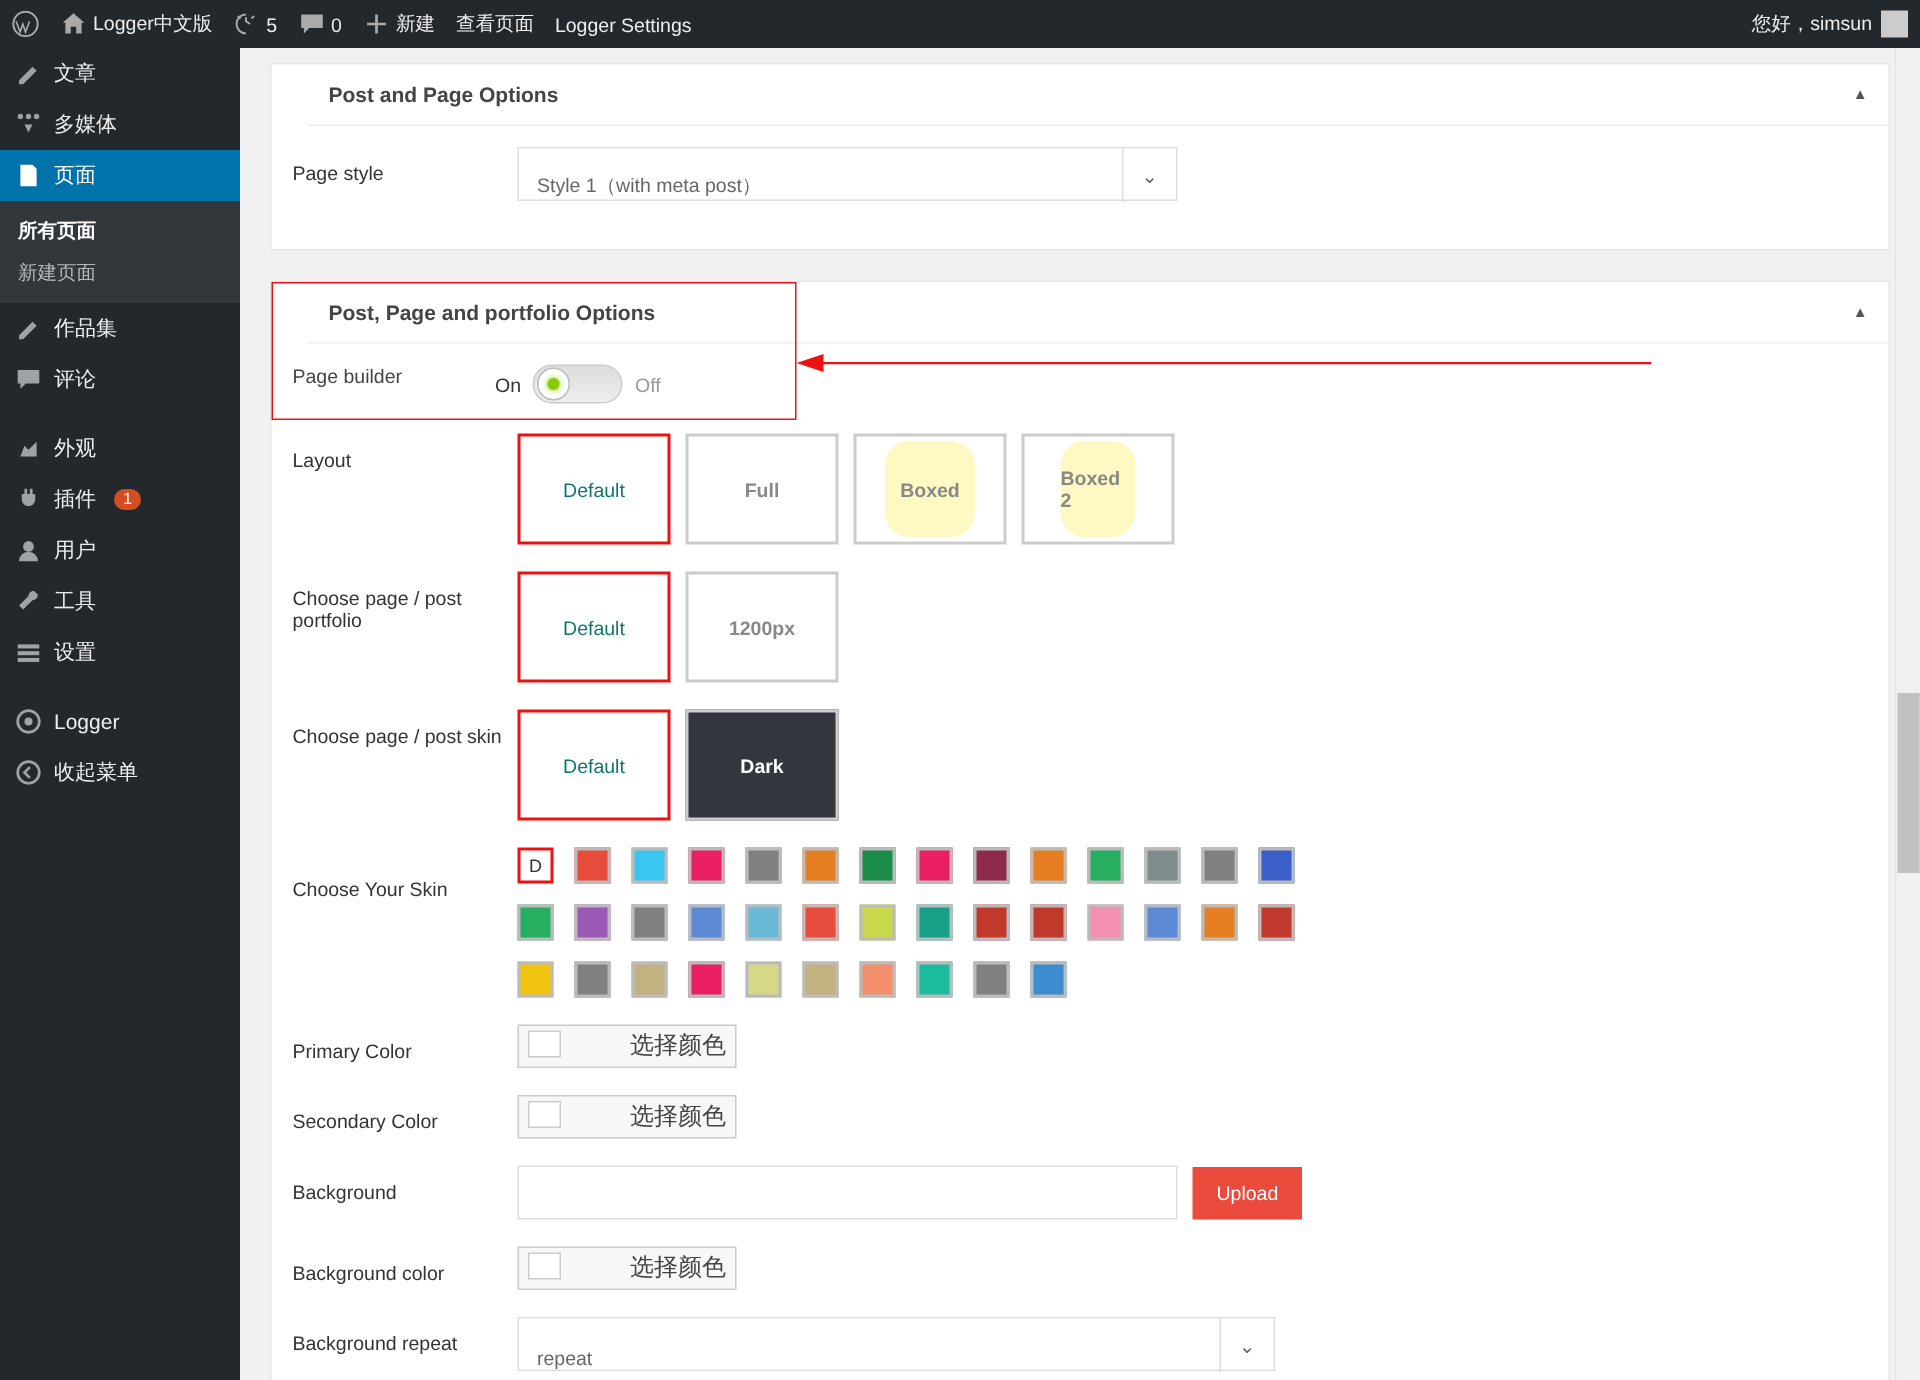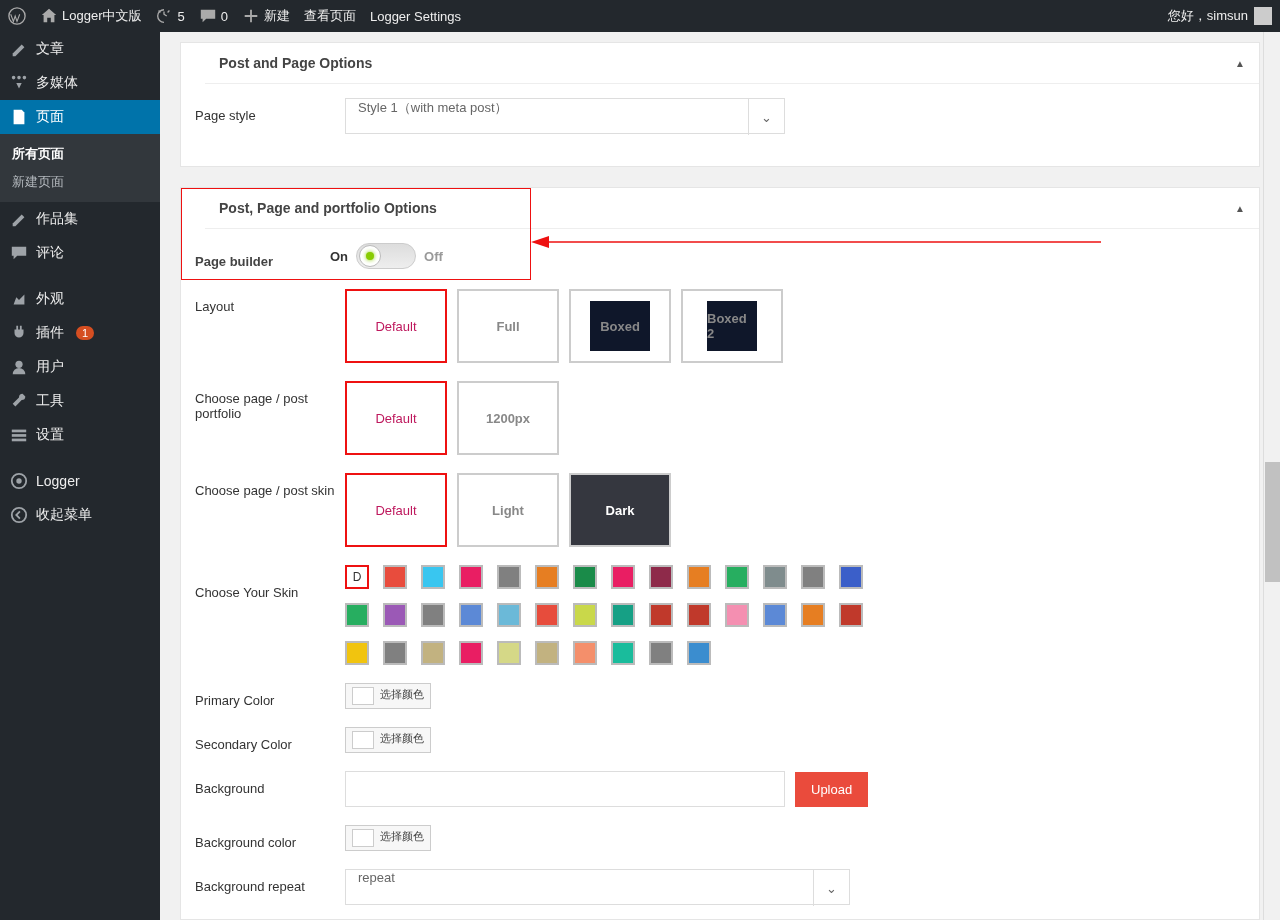--- a/index.html
+++ b/index.html
@@ -23,41 +23,41 @@
 .sidebar .badge { background: #d54e21; color: #fff; border-radius: 9px; font-size: 11px; padding: 1px 6px; margin-left: 4px; }
 .main { flex: 1; padding: 10px 20px 20px 20px; }
 .panel { background: #fff; border: 1px solid #e5e5e5; margin-bottom: 20px; }
 .panel-hd { display: flex; justify-content: space-between; align-items: center; padding: 12px 14px; border-bottom: 1px solid #eee; cursor: pointer; margin-left: 24px; }
 .panel-hd h3 { font-size: 14px; font-weight: 600; }
 .panel-hd .tri { font-size: 10px; color: #555; }
 .panel-bd { padding: 14px; }
 .row { display: flex; align-items: flex-start; margin-bottom: 18px; }
 .row .lbl { width: 150px; padding-top: 10px; font-size: 13px; color: #333; }
 .row .ctl { flex: 1; display: flex; align-items: center; flex-wrap: wrap; gap: 10px; }
-.select-like { border: 1px solid #ddd; height: 36px; display: flex; align-items: flex-start; padding: 0 38px 0 12px; position: relative; color: #666; width: 440px; }
+.select-like { border: 1px solid #ddd; height: 36px; display: flex; align-items: flex-end; padding: 0 38px 0 12px; position: relative; color: #666; width: 440px; }
 .select-like .chev { position: absolute; right: 0; top: 0; width: 36px; height: 36px; border-left: 1px solid #ddd; display: flex; align-items: center; justify-content: center; }
 .redbox { border: 1px solid #e11; }
-.toggle-row { padding: 14px; display: flex; align-items: flex-end; font-weight: bold; }
+.toggle-row { padding: 14px; display: flex; align-items: flex-start; }
 .toggle-row .lbl { width: 135px; }
 .toggle { display: inline-flex; align-items: center; gap: 8px; }
 .toggle .txt { color: #999; }
 .toggle .txt.on { color: #333; }
 .switch { width: 60px; height: 26px; border-radius: 13px; background: linear-gradient(#ddd,#eee); border: 1px solid #ccc; position: relative; cursor: pointer; }
 .switch .knob { width: 22px; height: 22px; border-radius: 50%; background: #fff; border: 1px solid #bbb; position: absolute; top: 1px; left: 2px; display: flex; align-items: center; justify-content: center; }
 .switch .dot { width: 8px; height: 8px; border-radius: 50%; background: #8c0; box-shadow: 0 0 4px #8c0; }
 .arrow { position: absolute; pointer-events: none; }
 .opt-box { width: 102px; height: 74px; border: 2px solid #ccc; display: flex; align-items: center; justify-content: center; color: #888; font-weight: 600; cursor: pointer; }
-.opt-box.sel { border-color: #e11; color: #be185d; font-weight: 400; }
+.opt-box.sel { border-color: #e11; color: #0f766e; font-weight: 400; }
 .opt-boxed { background: #fff; display: flex; align-items: center; justify-content: center; }
-.opt-boxed .inner { background: #0f172a; width: 60px; height: 50px; display: flex; align-items: center; justify-content: center; }
+.opt-boxed .inner { background: #fef9c3; width: 60px; height: 64px; display: flex; align-items: center; justify-content: center; border-radius: 16px; }
 .opt-dark { background: #35373f; color: #fff; }
 .swatches { display: flex; flex-wrap: wrap; gap: 14px; max-width: 540px; }
 .sw { width: 24px; height: 24px; border: 2px solid #bbb; cursor: pointer; }
 .sw.sel { border-color: #e11; background: #fff; color: #333; font-size: 12px; display: flex; align-items: center; justify-content: center; }
-.btn-small { border: 1px solid #ccc; background: #f7f7f7; padding: 3px 6px; display: inline-flex; cursor: pointer; font-size: 11px; }
+.btn-small { border: 1px solid #ccc; background: #f7f7f7; padding: 3px 6px; display: inline-flex; cursor: pointer; font-size: 16px; gap: 40px; }
 .btn-small .ib { background: #fff; border: 1px solid #ccc; width: 22px; height: 18px; margin-right: 6px; }
 .input-text { border: 1px solid #ddd; height: 36px; width: 440px; padding: 0 8px; }
 .btn-up { background: #ea4b3c; color: #fff; border: none; padding: 10px 16px; cursor: pointer; font-size: 13px; }
 .scroll-ghost { position: fixed; right: 0; top: 32px; width: 17px; height: calc(100vh - 32px); background: #f1f1f1; border-left: 1px solid #ddd; }
 .scroll-thumb { position: absolute; top: 430px; width: 15px; height: 120px; background: #c1c1c1; left: 1px; }
 </style>
 </head>
 <body>
 
 <div class="topbar">
@@ -257,21 +257,20 @@
           <div class="ctl">
             <div class="opt-box sel">Default</div>
             <div class="opt-box">1200px</div>
           </div>
         </div>
 
         <div class="row">
           <div class="lbl">Choose page / post skin</div>
           <div class="ctl">
             <div class="opt-box sel">Default</div>
-            <div class="opt-box">Light</div>
             <div class="opt-box opt-dark">Dark</div>
           </div>
         </div>
 
         <div class="row">
           <div class="lbl" style="padding-top:20px;">Choose Your Skin</div>
           <div class="ctl">
             <div class="swatches" id="swatches">
                 <div class="sw sel">D</div>
                 <div class="sw" style="background: rgb(232, 76, 61);"></div>

